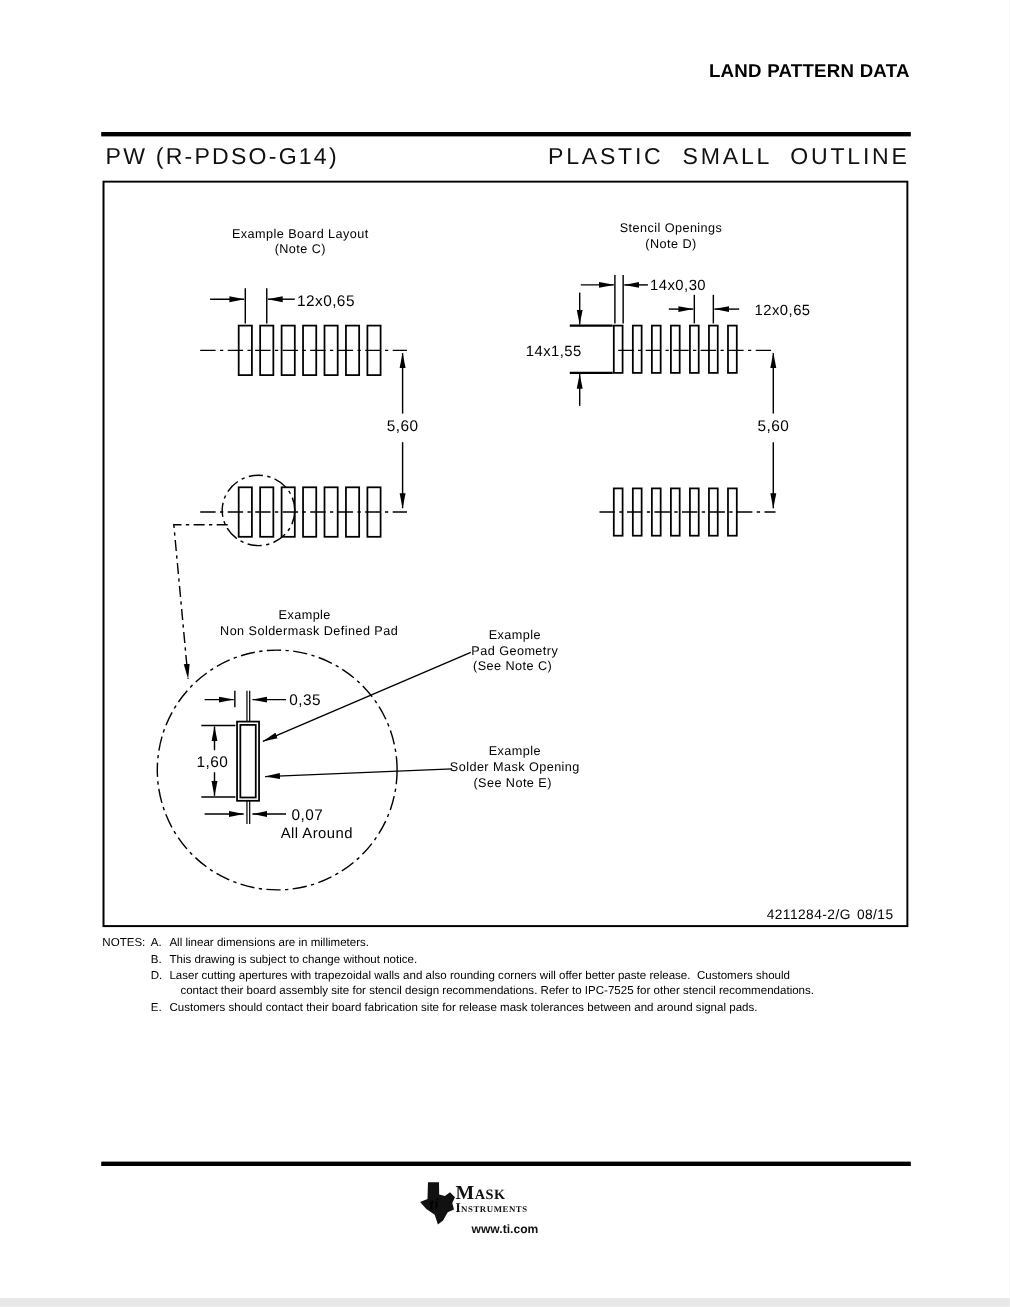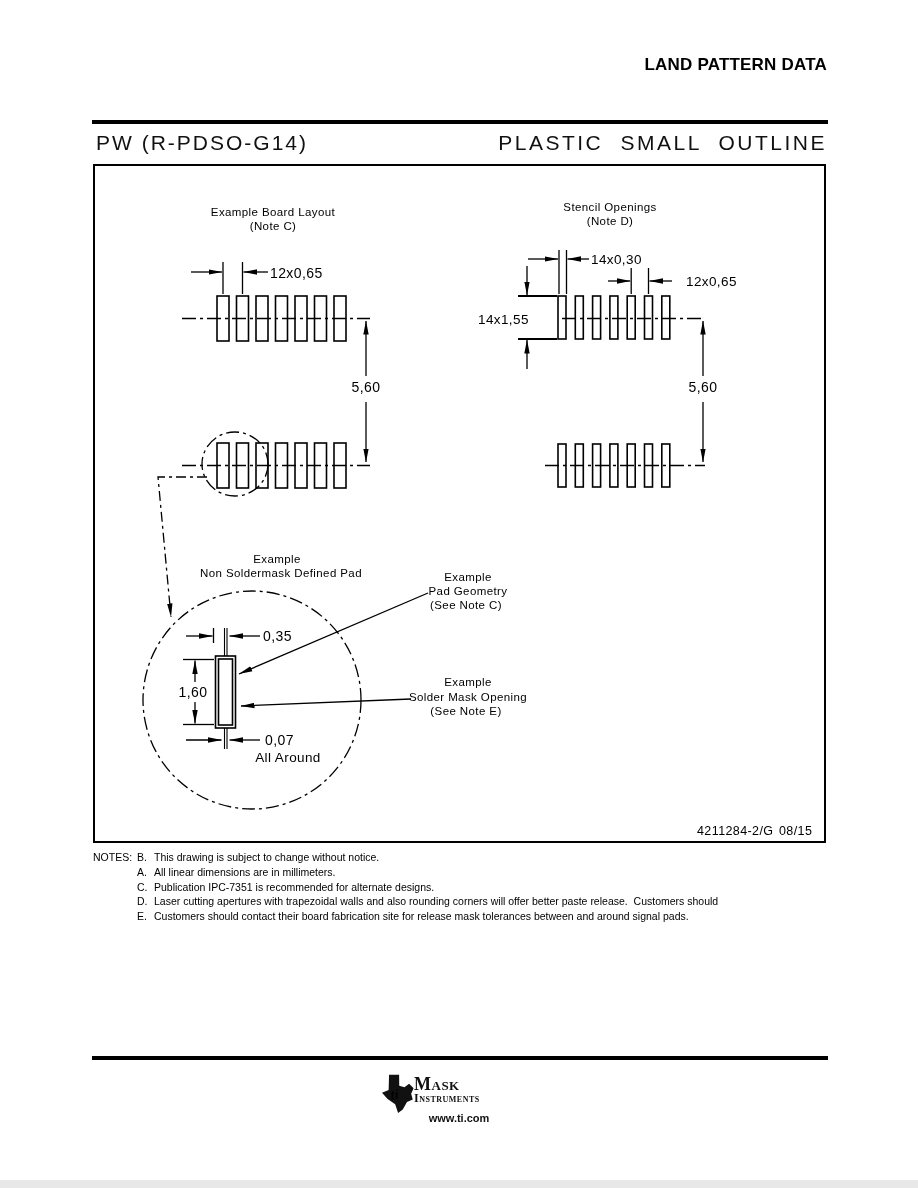--- a/index.html
+++ b/index.html
@@ -219,24 +219,24 @@
     </g>
 
     <g>
       <text x="697" y="835" font-size="12.5">4211284-2/G</text>
       <text x="779" y="835" font-size="12.5">08/15</text>
     </g>
   </svg>
 
   <div class="abs notes">
     <span class="notes-label">NOTES:</span>
+    <div class="note-row"><span class="note-letter">A.</span><span>All linear dimensions are in millimeters.</span></div>
     <div class="note-row"><span class="note-letter">B.</span><span>This drawing is subject to change without notice.</span></div>
-    <div class="note-row"><span class="note-letter">A.</span><span>All linear dimensions are in millimeters.</span></div>
-    <div class="note-row"><span class="note-letter">C.</span><span>Publication IPC-7351 is recommended for alternate designs.</span></div>
     <div class="note-row"><span class="note-letter">D.</span><span>Laser cutting apertures with trapezoidal walls and also rounding corners will offer better paste release.  Customers should</span></div>
+    <div class="note-row note-cont"><span>contact their board assembly site for stencil design recommendations. Refer to IPC-7525 for other stencil recommendations.</span></div>
     <div class="note-row"><span class="note-letter">E.</span><span>Customers should contact their board fabrication site for release mask tolerances between and around signal pads.</span></div>
   </div>
 
   <div class="abs rule rule-bottom"></div>
 
   <svg class="abs" style="left:382px;top:1074px;" width="33" height="40" viewBox="0 0 33 40">
     <g transform="rotate(-6 16 19)">
       <polygon fill="#111" points="9,0 19,1 18,12 23,14 28,11 32,16 29,21 30,27 24,29 19,36 14,39 12,30 5,24 0,17 7,15"></polygon>
       <text x="8" y="25" font-family="Liberation Serif,serif" font-style="italic" font-weight="bold" font-size="13" fill="#fff">ti</text>
     </g>

